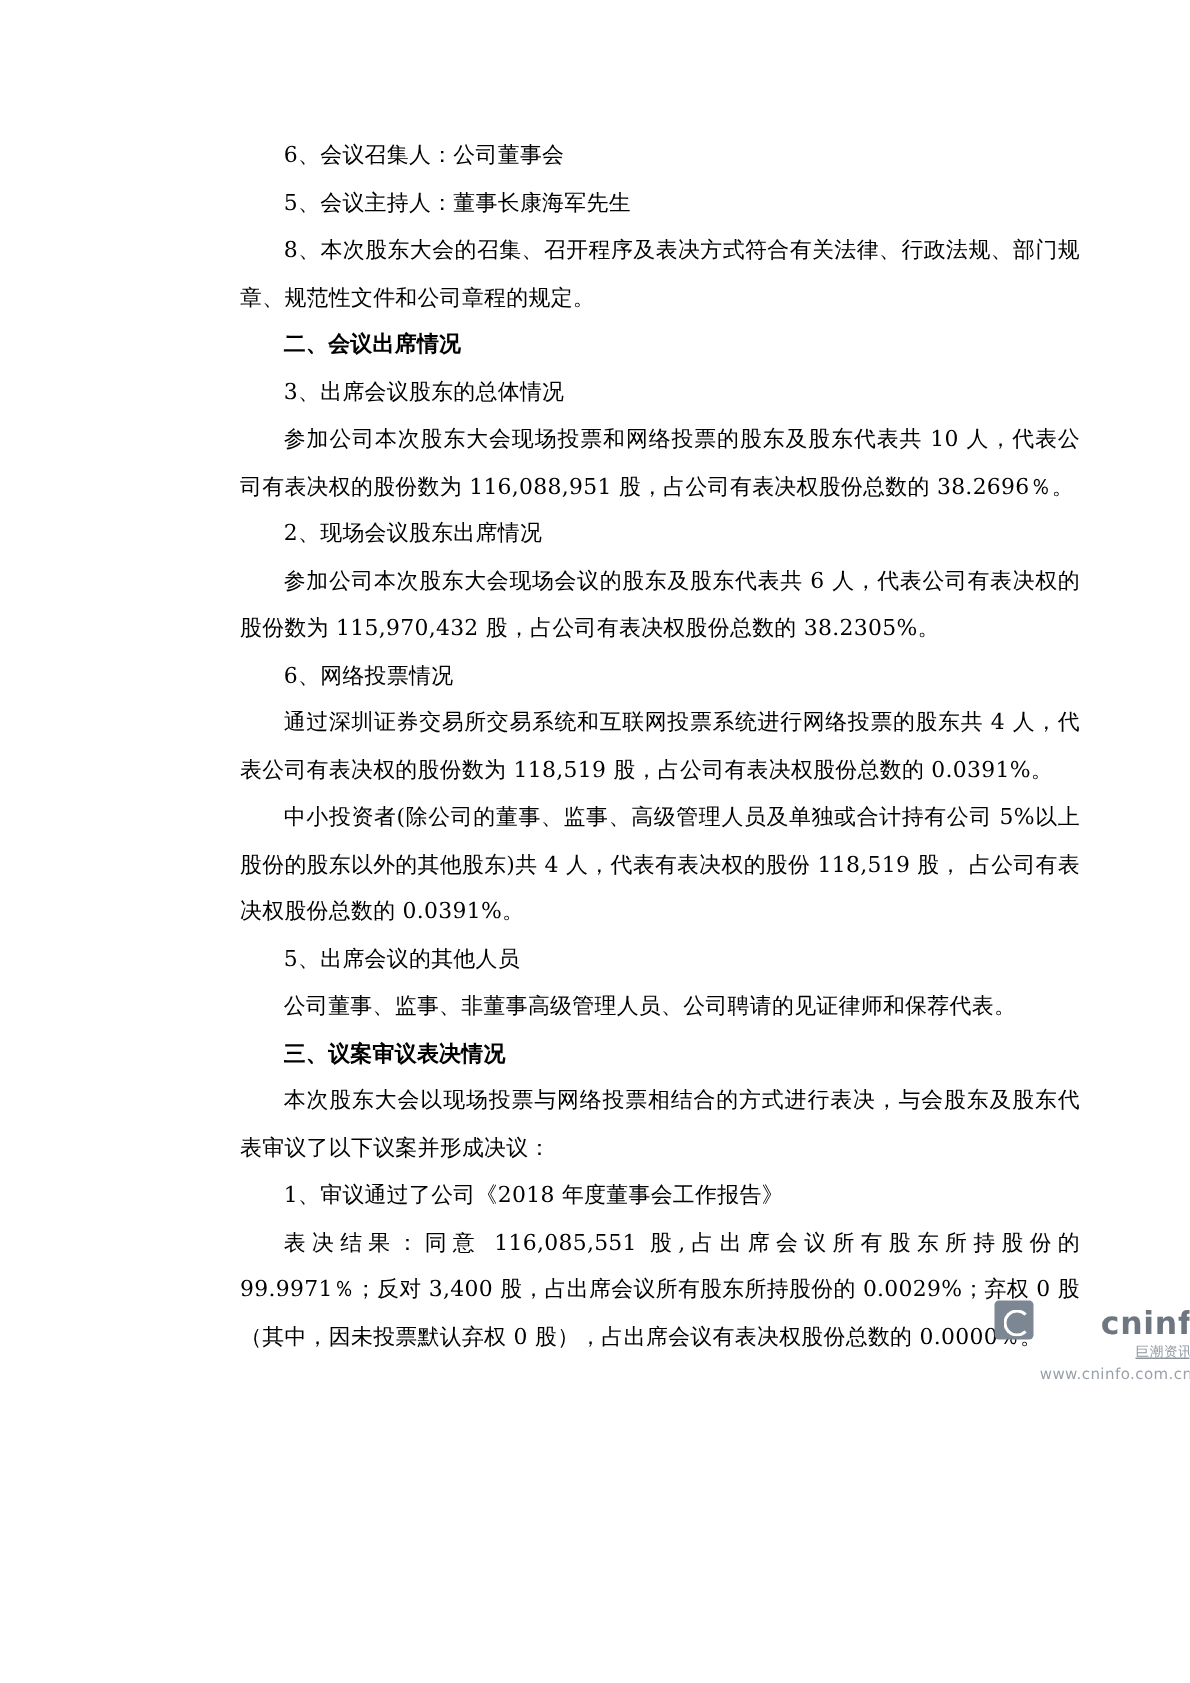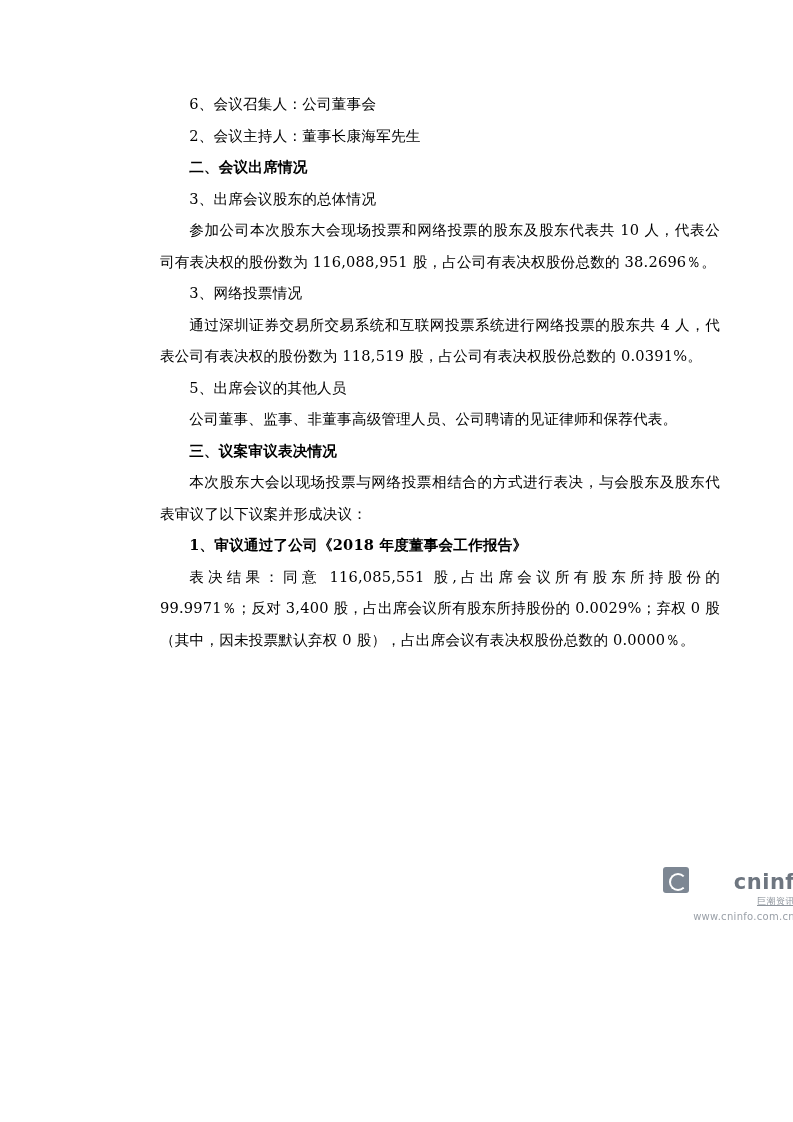--- a/index.html
+++ b/index.html
@@ -38,21 +38,21 @@
     letter-spacing: 0.2px;
   }
   p.indent {
     text-indent: 2em;
   }
   p.heading {
     font-weight: bold;
     text-indent: 2em;
   }
   p.sub-heading {
-    font-weight: bold;
+    font-weight: normal;
     text-indent: 2em;
   }
   .footer-logo {
     position: absolute;
     right: 40px;
     bottom: 26px;
     text-align: left;
     width: 150px;
   }
   .logo-row {
@@ -103,26 +103,30 @@
     margin-top: 3px;
     letter-spacing: 0.3px;
   }
 </style>
 </head>
 <body>
 
 <div class="page">
   <div class="content">
     <p class="indent">6、会议召集人：公司董事会</p>
-    <p class="indent">2、会议主持人：董事长康海军先生</p>
+    <p class="indent">5、会议主持人：董事长康海军先生</p>
+    <p class="indent">8、本次股东大会的召集、召开程序及表决方式符合有关法律、行政法规、部门规章、规范性文件和公司章程的规定。</p>
     <p class="heading">二、会议出席情况</p>
     <p class="indent">3、出席会议股东的总体情况</p>
     <p class="indent">参加公司本次股东大会现场投票和网络投票的股东及股东代表共 10 人，代表公司有表决权的股份数为 116,088,951 股，占公司有表决权股份总数的 38.2696％。</p>
-    <p class="indent">3、网络投票情况</p>
+    <p class="indent">2、现场会议股东出席情况</p>
+    <p class="indent">参加公司本次股东大会现场会议的股东及股东代表共 6 人，代表公司有表决权的股份数为 115,970,432 股，占公司有表决权股份总数的 38.2305%。</p>
+    <p class="indent">6、网络投票情况</p>
     <p class="indent">通过深圳证券交易所交易系统和互联网投票系统进行网络投票的股东共 4 人，代表公司有表决权的股份数为 118,519 股，占公司有表决权股份总数的 0.0391%。</p>
+    <p class="indent">中小投资者(除公司的董事、监事、高级管理人员及单独或合计持有公司 5%以上股份的股东以外的其他股东)共 4 人，代表有表决权的股份 118,519 股， 占公司有表决权股份总数的 0.0391%。</p>
     <p class="indent">5、出席会议的其他人员</p>
     <p class="indent">公司董事、监事、非董事高级管理人员、公司聘请的见证律师和保荐代表。</p>
     <p class="heading">三、议案审议表决情况</p>
     <p class="indent">本次股东大会以现场投票与网络投票相结合的方式进行表决，与会股东及股东代表审议了以下议案并形成决议：</p>
     <p class="sub-heading">1、审议通过了公司《2018 年度董事会工作报告》</p>
     <p class="indent">表决结果：同意 116,085,551 股,占出席会议所有股东所持股份的 99.9971％；反对 3,400 股，占出席会议所有股东所持股份的 0.0029%；弃权 0 股（其中，因未投票默认弃权 0 股），占出席会议有表决权股份总数的 0.0000％。</p>
   </div>
 
   <div class="footer-logo">
     <div class="logo-row">

